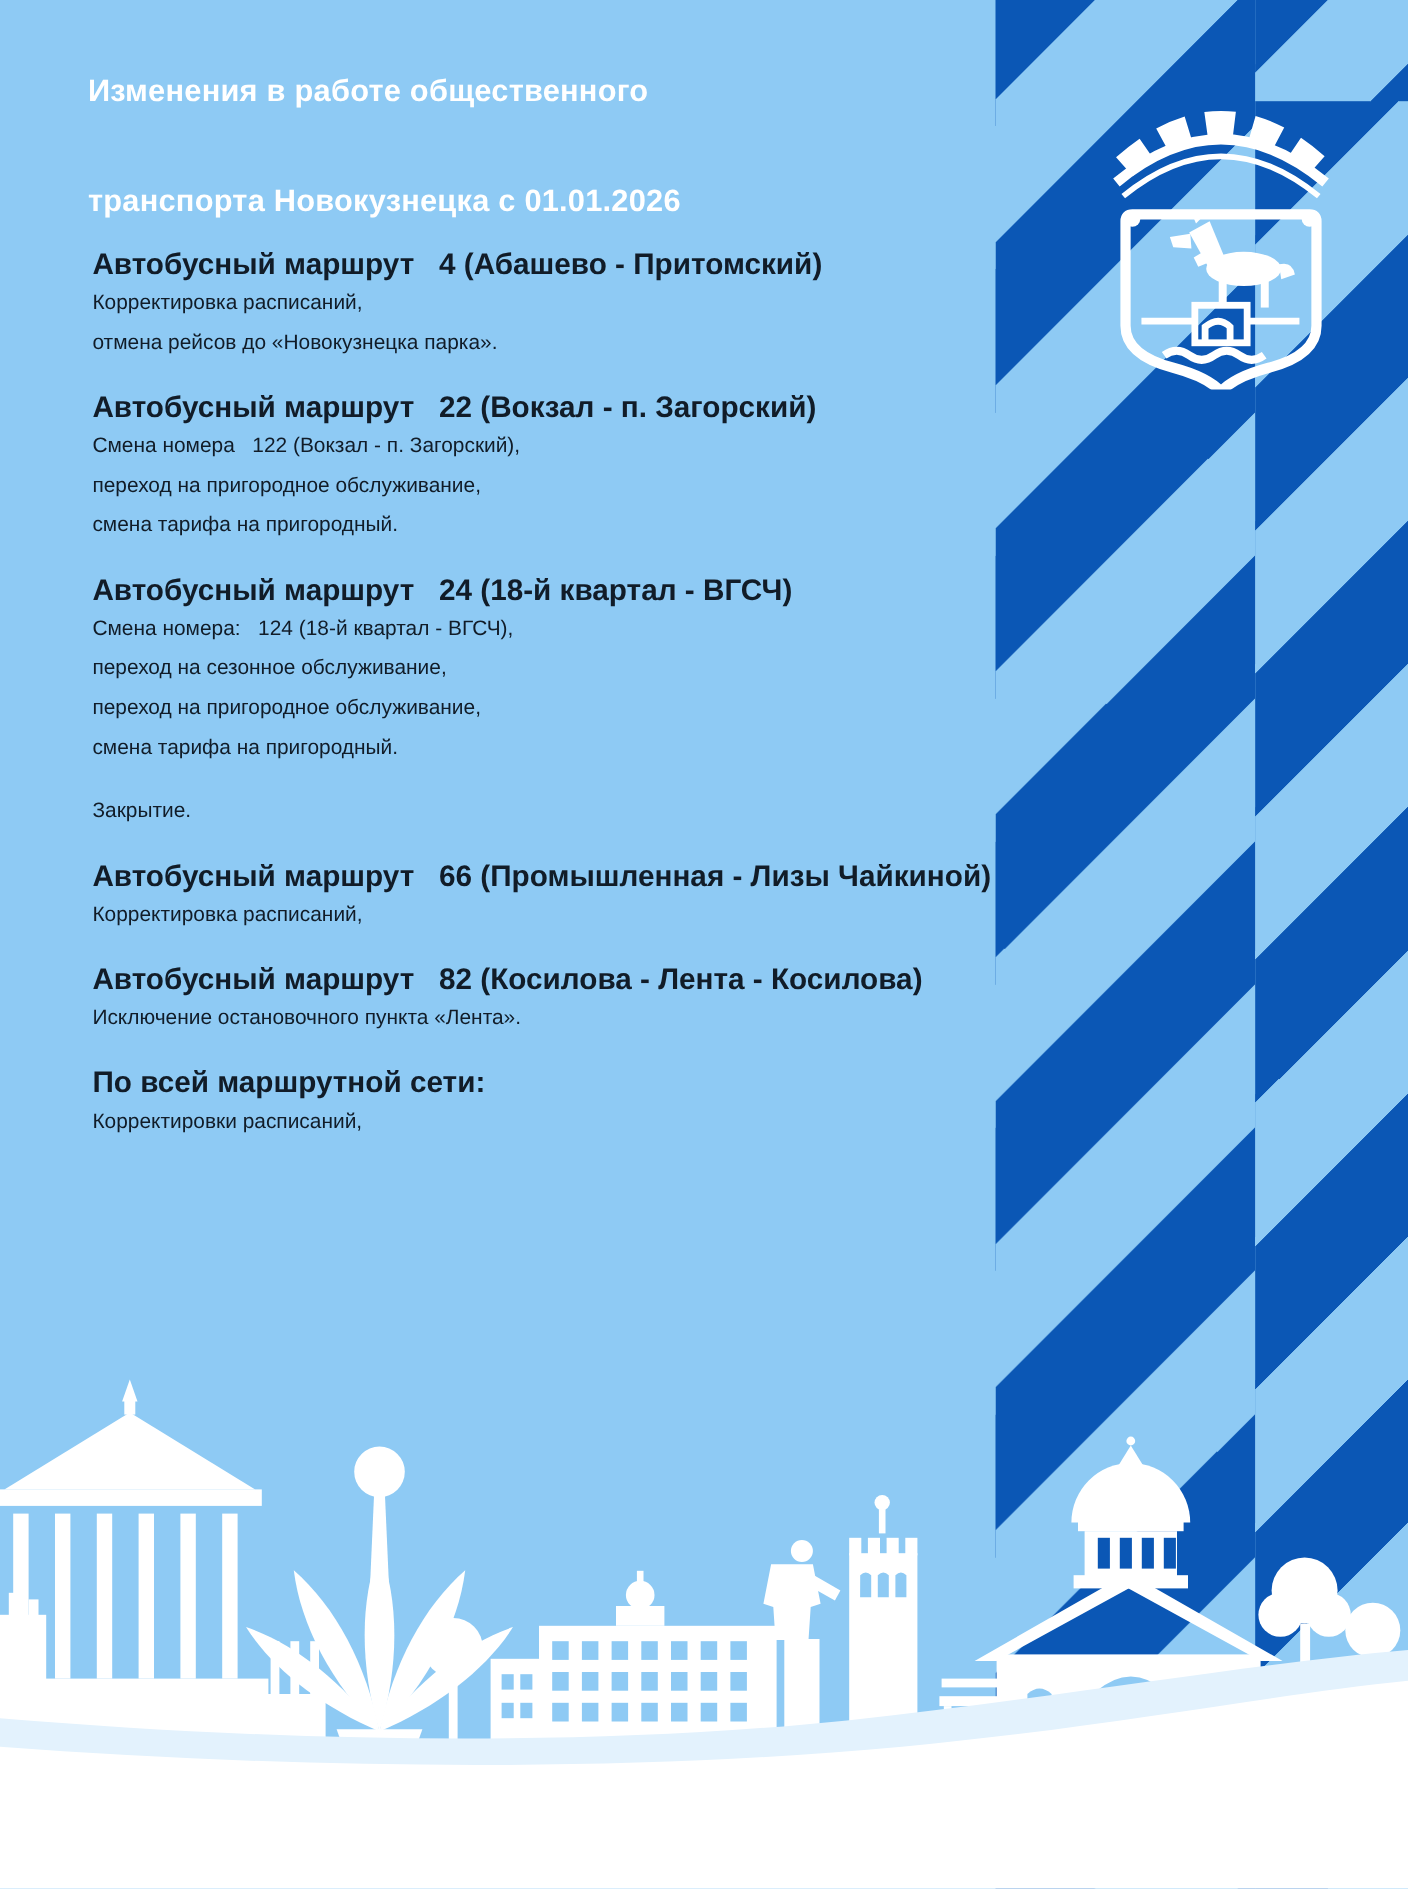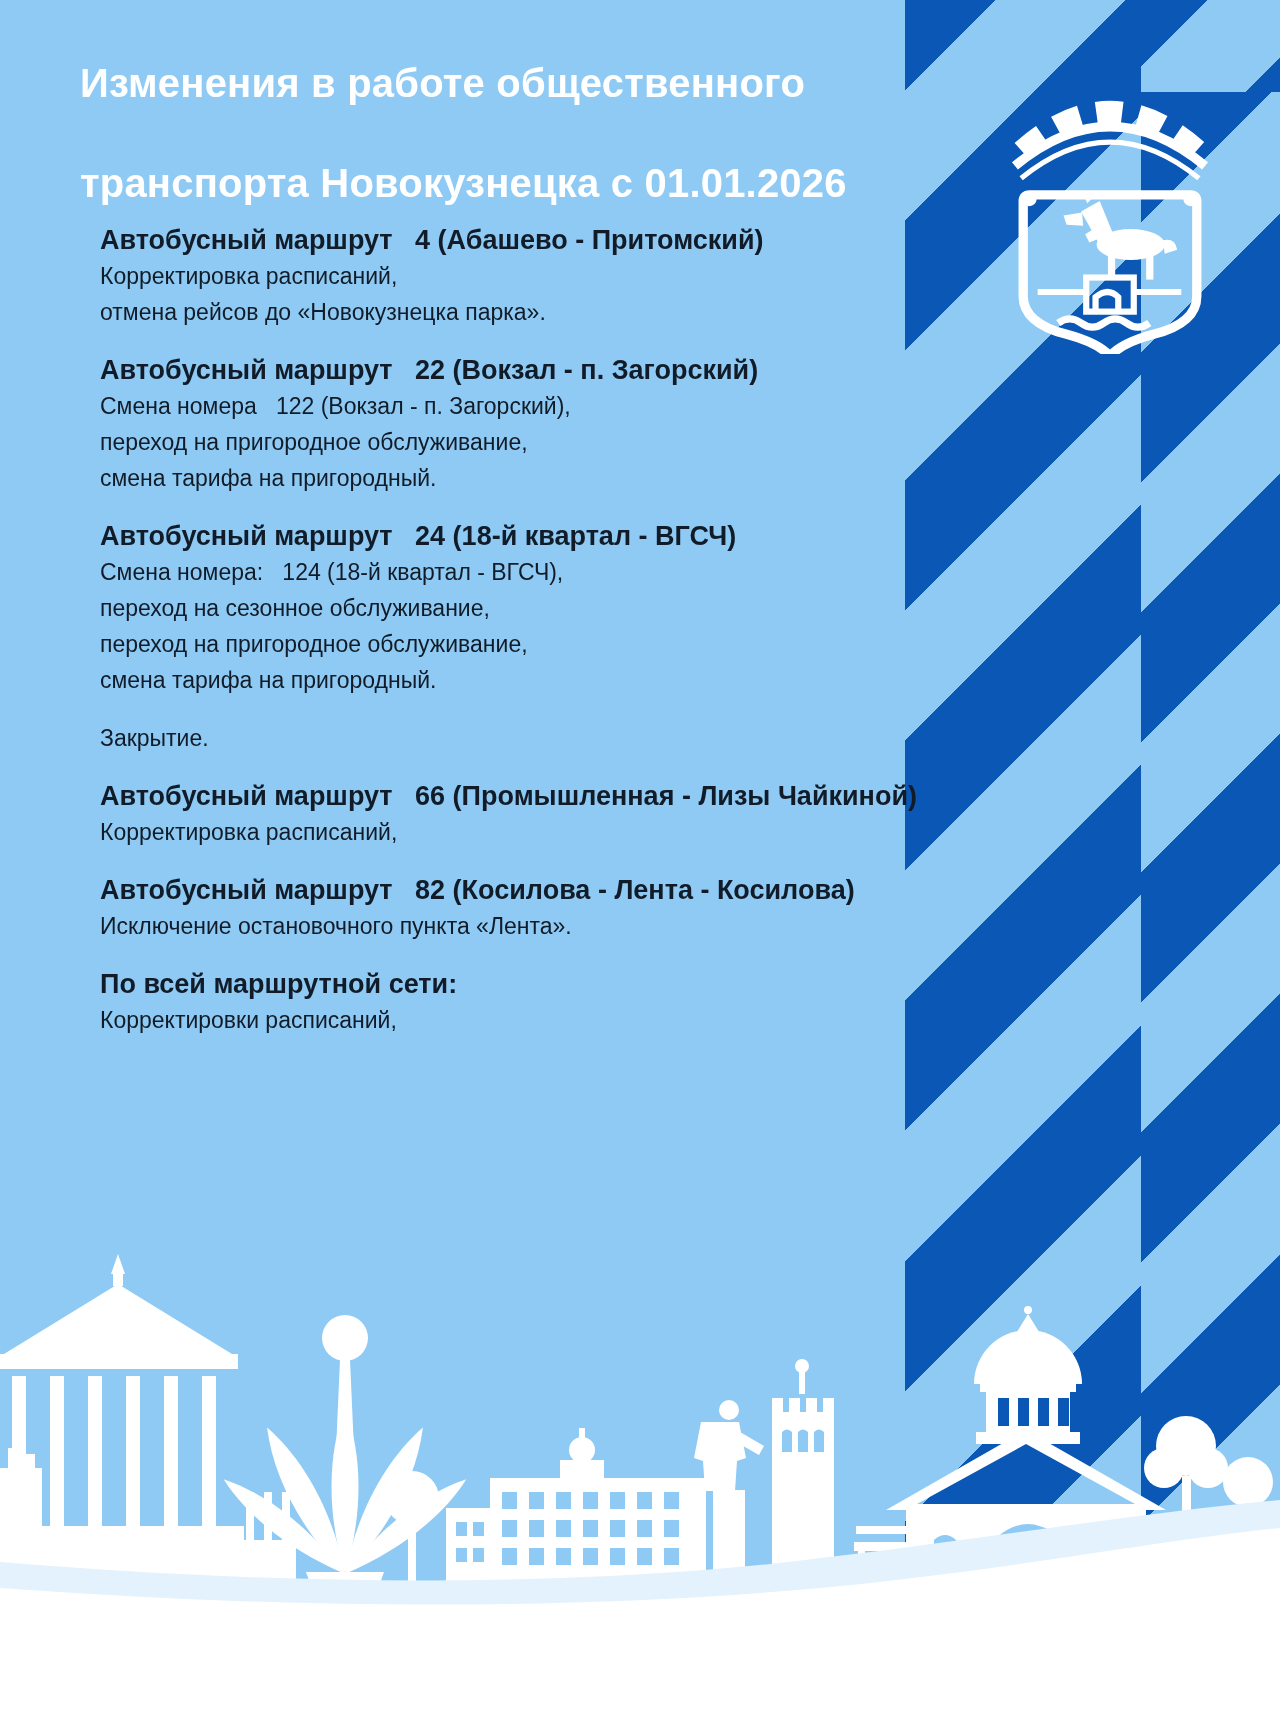--- a/index.html
+++ b/index.html
@@ -15,36 +15,36 @@
     position:absolute;top:0;bottom:0;
     background:repeating-linear-gradient(135deg,#0B57B5 0 92px,#8ECAF4 92px 184px);
     z-index:1;
   }
   .stripe-col.col1{left:905px;width:236px;background-position:0 -40px;}
   .stripe-col.col2{left:1141px;width:139px;background-position:0 92px;}
 
   .title{
     position:absolute;left:80px;top:58px;z-index:4;
     color:#FFFFFF;font-weight:bold;
-    font-size:40px;line-height:50px;
+    font-size:28px;line-height:50px;
     letter-spacing:0.2px;
     white-space:pre-wrap;
   }
   .content{
-    position:absolute;left:100px;top:222px;width:830px;z-index:4;
+    position:absolute;left:84px;top:222px;width:830px;z-index:4;
     color:#111C28;
   }
   .block{margin:0 0 22px 0;}
   .block-heading{
     font-weight:bold;
     font-size:27px;line-height:36px;
     white-space:pre-wrap;
   }
   .block-line{
-    font-size:23px;line-height:36px;
+    font-size:19px;line-height:36px;
     white-space:pre-wrap;
   }
   .emblem{
     position:absolute;left:975px;top:44px;width:270px;height:310px;z-index:3;
   }
   .skyline{
     position:absolute;left:0;top:1240px;width:1280px;height:477px;z-index:3;
   }
 </style>
 </head>

